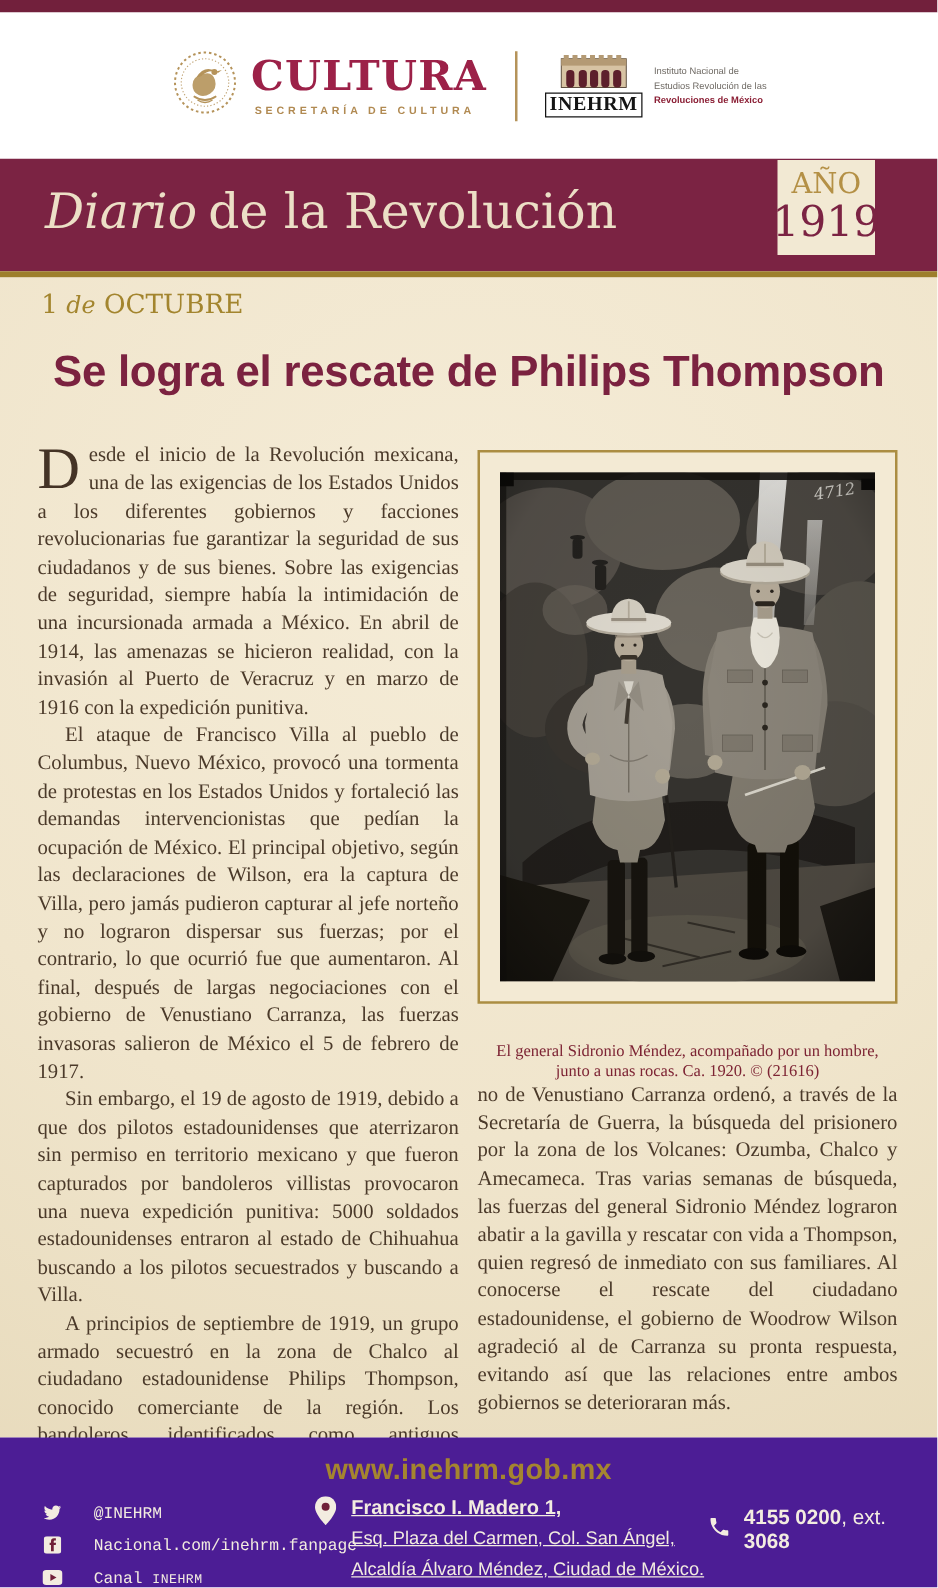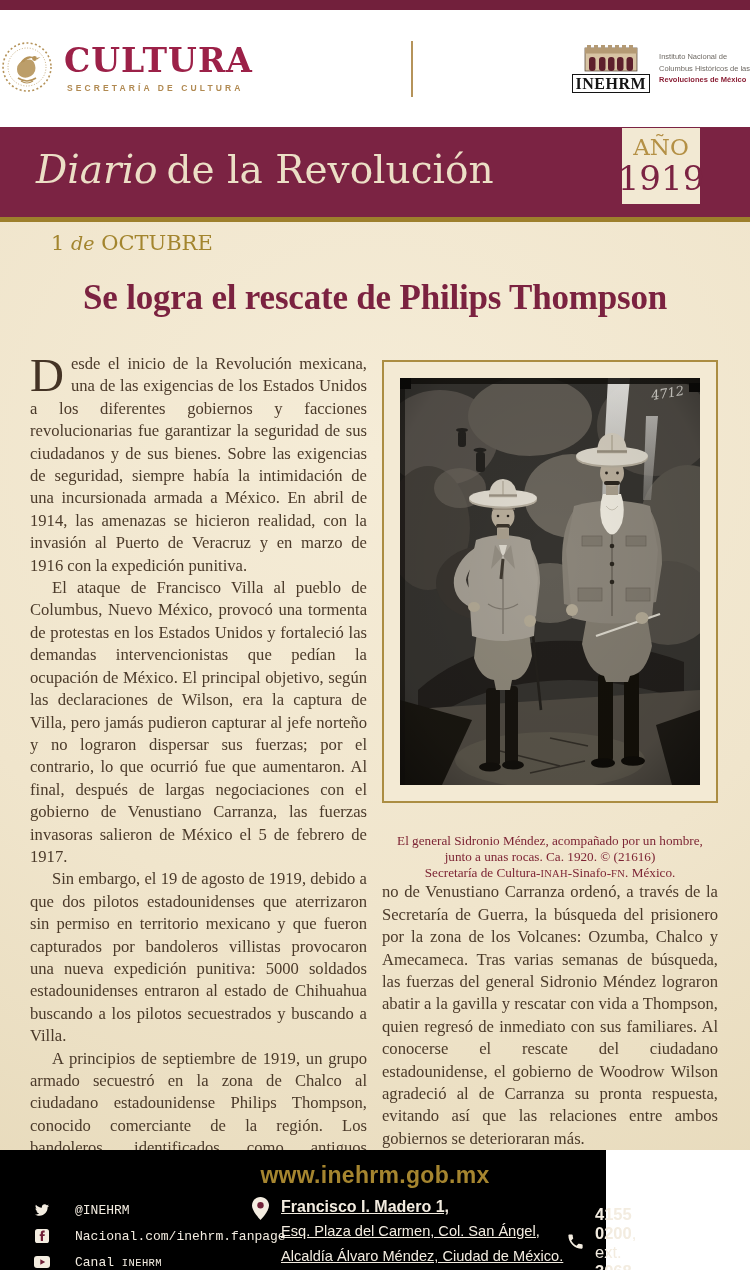--- a/index.html
+++ b/index.html
@@ -4,21 +4,21 @@
 <style>
   html,body { margin:0; padding:0; }
   body {
     width:750px; height:1270px; position:relative; overflow:hidden;
     background:#ffffff; font-family:"Liberation Serif", serif;
   }
   
   .top-bar { position:absolute; top:0; left:0; width:750px; height:10px; background:#72203c; }
   .header {
     position:absolute; top:10px; left:0; width:750px; height:117px; background:#ffffff;
-    display:flex; align-items:center; justify-content:space-between; gap:22px;
+    display:flex; align-items:center; justify-content:center; gap:22px;
   }
   .cultura-logo { display:flex; align-items:center; gap:10px; }
   .cultura-text { display:flex; flex-direction:column; }
   .cultura-brand { font-family:"DejaVu Serif", serif; font-weight:bold; font-size:33px; line-height:1; color:#9c2148; letter-spacing:1px; }
   .cultura-tagline { font-family:"Liberation Sans", sans-serif; font-size:8.5px; font-weight:bold; letter-spacing:3.1px; color:#b18a52; margin-top:6px; margin-left:3px; }
   .logo-divider { width:2px; height:56px; background:#b5935a; }
   .inehrm-logo { display:flex; align-items:center; gap:9px; }
   .inehrm-mark { display:flex; flex-direction:column; align-items:center; }
   .inehrm-acronym { font-family:"Liberation Serif", serif; font-weight:bold; font-size:16px; line-height:1.1; color:#141414; border:1.5px solid #141414; padding:0 3px; letter-spacing:0.5px; margin-top:-2px; background:#fff; }
   .inehrm-lines { font-family:"Liberation Sans", sans-serif; font-size:7.5px; line-height:1.55; color:#6f6a64; }
@@ -28,38 +28,38 @@
   .banner-title { position:absolute; left:36px; top:50%; transform:translateY(-55%); font-family:"DejaVu Serif", serif; font-size:39px; color:#ecdfc6; white-space:nowrap; }
   .banner-title .it { font-style:italic; margin-right:9px; }
   .year-box { position:absolute; left:622px; top:1px; width:78px; height:76px; background:#f2e9d3;
     display:flex; flex-direction:column; align-items:center; justify-content:center; font-family:"DejaVu Serif", serif; }
   .year-label { color:#b49045; font-size:23px; line-height:1.1;text-align:center; }
   .year-value { color:#7b2343; font-size:34px; line-height:1.1; }
   .gold-rule { position:absolute; top:217px; left:0; width:750px; height:5px; background:#9d7f2c; }
   
   .content { position:absolute; top:222px; left:0; width:750px; height:928px;
     background:radial-gradient(ellipse 120% 90% at 50% 25%, #f5ecd7 0%, #f0e5cc 55%, #e7dabb 100%); }
-  .dateline { position:absolute; left:33px; top:9px; color:#a3852e; font-family:"DejaVu Serif", serif; font-size:21px; white-space:nowrap;margin-left:18px; }
+  .dateline { position:absolute; left:33px; top:9px; color:#a3852e; font-family:"DejaVu Serif", serif; font-size:21px; white-space:nowrap; }
   .dateline .de { font-style:italic; font-size:19px; }
   .article-title { position:absolute; top:56px; left:0; width:750px; text-align:center;
-    font-family:Liberation Serif, serif; font-weight:bold; font-size:35px; color:#7b2240; letter-spacing:-0.2px; }
+    font-family:Liberation Sans, sans-serif; font-weight:bold; font-size:35px; color:#7b2240; letter-spacing:-0.2px; }
   .columns { position:absolute; top:131px; left:30px; width:688px; display:flex; gap:15px; }
   .col-left { width:337px; }
   .col-right { width:336px; }
   .body-text p { margin:0; text-align:justify; font-size:16.6px; line-height:22.4px; color:#4b3a2a; }
   .body-text p.indent { text-indent:22px; }
   .dropcap { float:left; font-size:47px; line-height:39px; padding:3px 7px 0 0; color:#443325; }
   
   .photo-frame { margin-top:7px; width:300px; border:2px solid #ab8d42; background:#f3ead4; padding:16px; }
   .photo { width:300px; height:407px; background:#2f2d2a; display:block; }
   .caption { margin-top:30px; text-align:center; color:#7d2434; font-size:13.2px; line-height:15.8px; }
   .caption .sc { font-size:10.5px; letter-spacing:0.3px; }
   .continuation { margin-top:19px; }
   
-  .footer { position:absolute; top:1150px; left:0; width:606px; height:120px; background:#000000;
+  .footer { position:absolute; top:1150px; left:0; width:750px; height:120px; background:#4c1d95;
     font-family:"Liberation Sans", sans-serif; color:#f3ece0; }
   .footer-url { position:absolute; top:12px; left:0; width:750px; text-align:center; font-weight:bold; font-size:23px; color:#a5852f; letter-spacing:0.3px; cursor:pointer; }
   .social { position:absolute; left:33px; top:47px; }
   .social-row { display:flex; align-items:center; gap:25px; height:26px; font-size:13px; cursor:pointer;font-family:Liberation Mono, monospace; }
   .social-row .icon { width:17px; display:flex; justify-content:center; }
   .sc-small { font-size:10.5px; letter-spacing:0.4px; }
   .address { position:absolute; left:252px; top:44px; display:flex; gap:12px;text-decoration:underline; }
   .address-text { font-size:14.6px; line-height:25px; }
   .address-text .bold { font-weight:bold; font-size:16px; }
   .phone { position:absolute; left:566px; top:55px; display:flex; align-items:center; gap:10px; font-size:16.5px; }
@@ -113,21 +113,21 @@
             <rect x="24" y="13" width="6.5" height="14" rx="3"></rect>
             <rect x="33" y="13" width="6.5" height="14" rx="3"></rect>
             <rect x="42.5" y="13" width="6.5" height="14" rx="3"></rect>
           </g>
         </svg>
       </span>
       <span class="inehrm-acronym">INEHRM</span>
     </span>
     <span class="inehrm-lines">
       <div>Instituto Nacional de</div>
-      <div>Columbus Históricos de las</div>
+      <div>Estudios Revolución de las</div>
       <div class="l3">Revoluciones de México</div>
     </span>
   </div>
 </div>
 
 <div class="banner">
   <div class="banner-title">
     <span class="it">Diario</span><span>de la Revolución</span>
   </div>
   <div class="year-box">
@@ -285,21 +285,20 @@
           <rect x="0" y="0" width="11" height="11" fill="#0c0b09"></rect>
           <rect x="289" y="5" width="11" height="9" fill="#0c0b09"></rect>
           <text x="252" y="22" transform="rotate(-9 252 22)" fill="#e8e6df" opacity="0.85" font-size="13" font-style="italic" font-family="DejaVu Serif, serif">4712</text>
           <rect width="300" height="407" fill="url(#vig)"></rect>
         </svg>
       </div>
 
       <div class="caption">
         <div>El general Sidronio Méndez, acompañado por un hombre,</div>
         <div>junto a unas rocas. Ca. 1920. © (21616)</div>
-        <div><span>Secretaría de Cultura-</span><span class="sc">INAH</span><span>-Sinafo-</span><span class="sc">FN</span><span>. México.</span></div>
       </div>
 
       <p class="continuation">no de Venustiano Carranza ordenó, a través de la Secretaría de Guerra, la búsqueda del prisionero por la zona de los Volcanes: Ozumba, Chalco y Amecameca. Tras varias semanas de búsqueda, las fuerzas del general Sidronio Méndez lograron abatir a la gavilla y rescatar con vida a Thompson, quien regresó de inmediato con sus familiares. Al conocerse el rescate del ciudadano estadounidense, el gobierno de Woodrow Wilson agradeció al de Carranza su pronta respuesta, evitando así que las relaciones entre ambos gobiernos se deterioraran más.</p>
     </div>
   </div>
 </div>
 
 <div class="footer">
   <div class="footer-url">www.inehrm.gob.mx</div>
 

